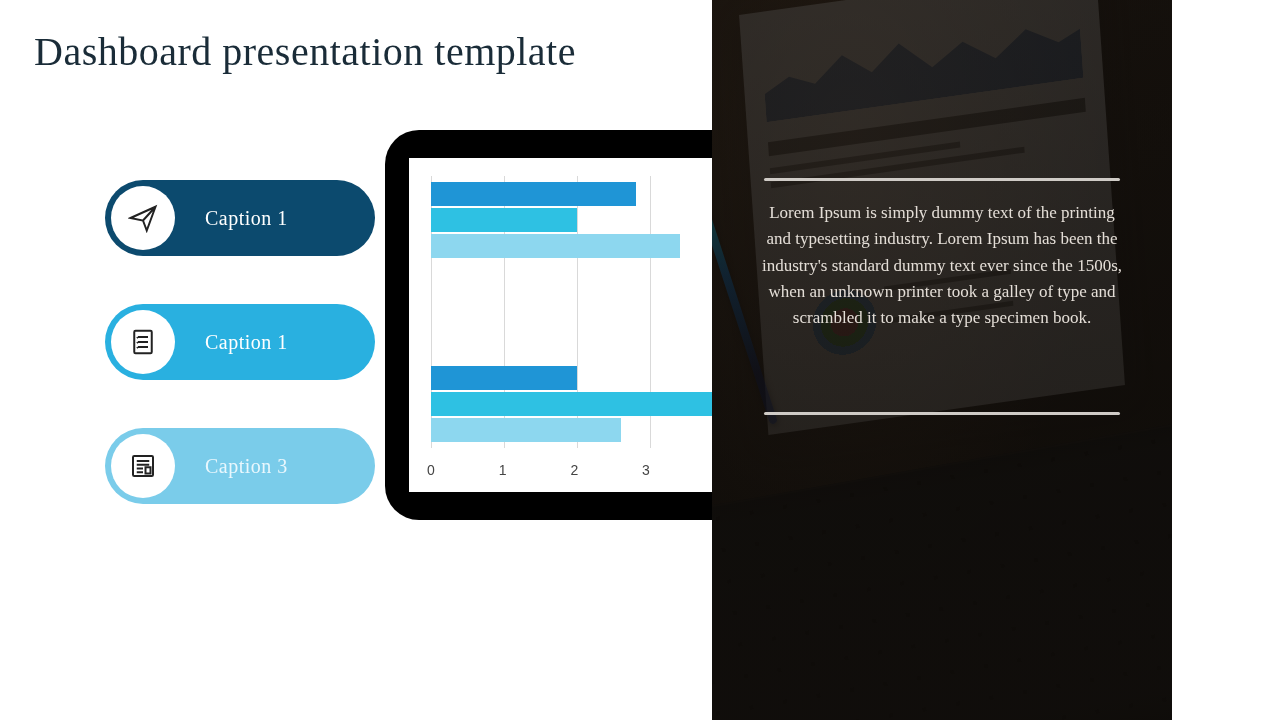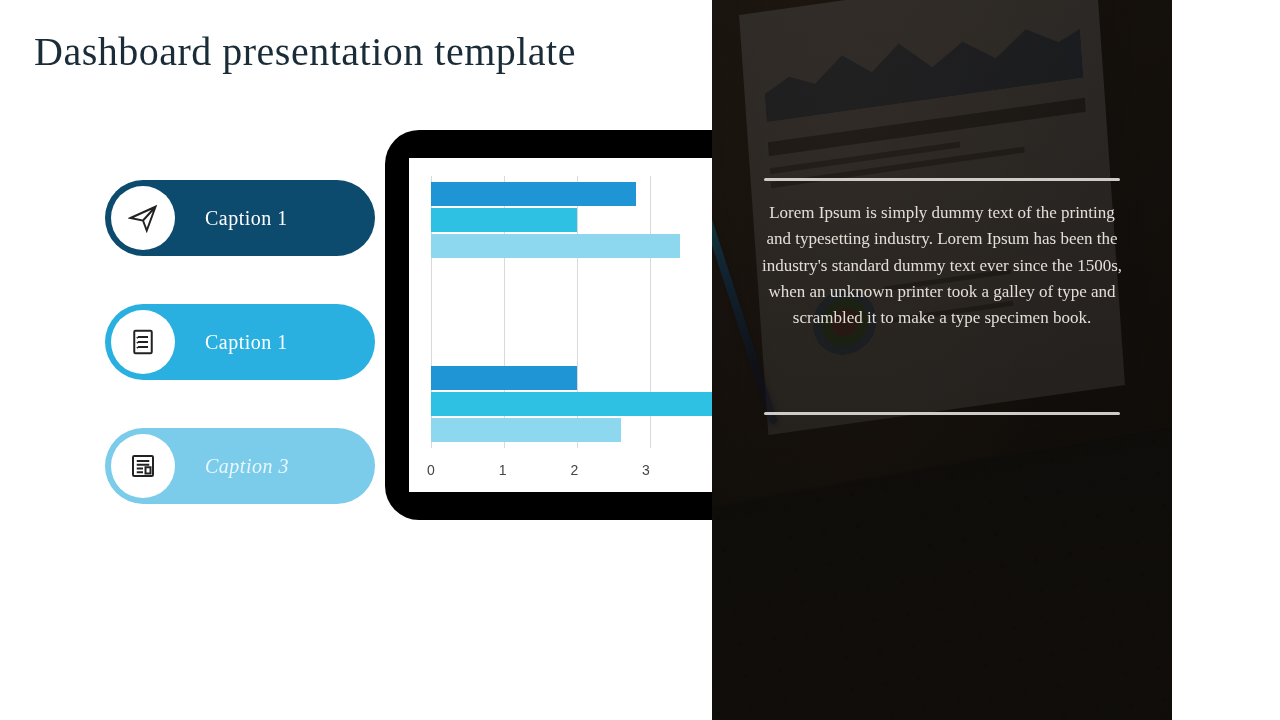--- a/index.html
+++ b/index.html
@@ -50,21 +50,21 @@
     background: #fff;
     border-radius: 50%;
     display: flex;
     align-items: center;
     justify-content: center;
   }
   .caption .circle svg { width: 30px; height: 30px; stroke: #222; fill: none; stroke-width: 1.6; }
   .c1 { background: #0c4a6e; }
   .c2 { background: #29b0e0; }
   .c3 { background: #7accea; }
-  .c3 .label { color: #e9f7fd; font-style: italic; }
+  .c3 .label { color: #e9f7fd; }
 
   
   .tablet {
     position: absolute;
     left: 385px; top: 130px;
     width: 460px; height: 390px;
     background: #000;
     border-radius: 34px;
     padding: 28px 24px;
   }

